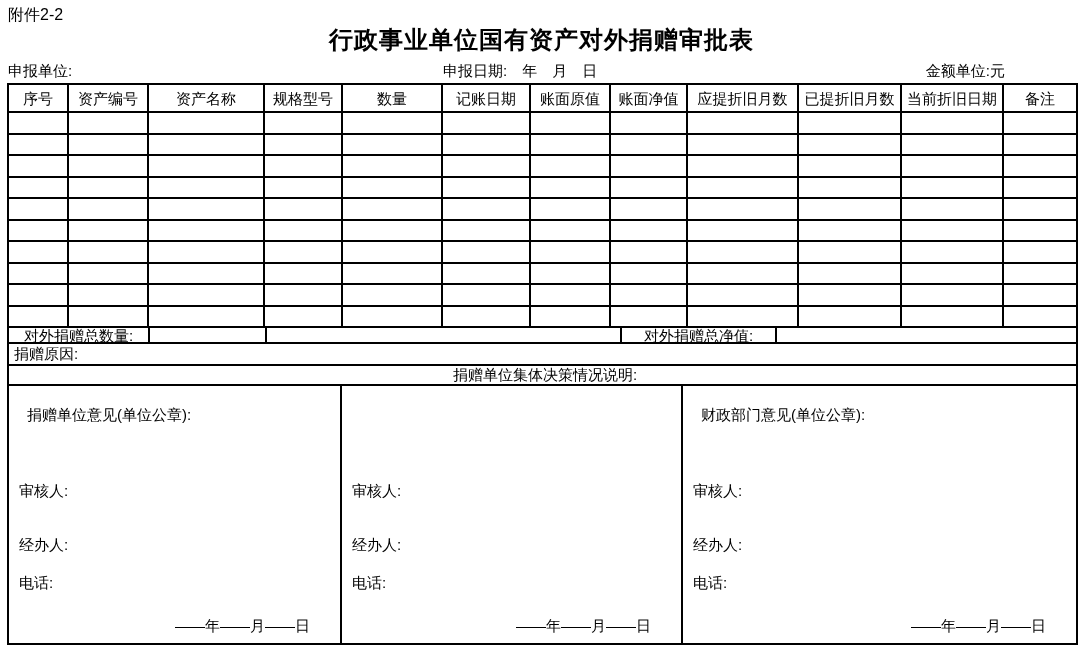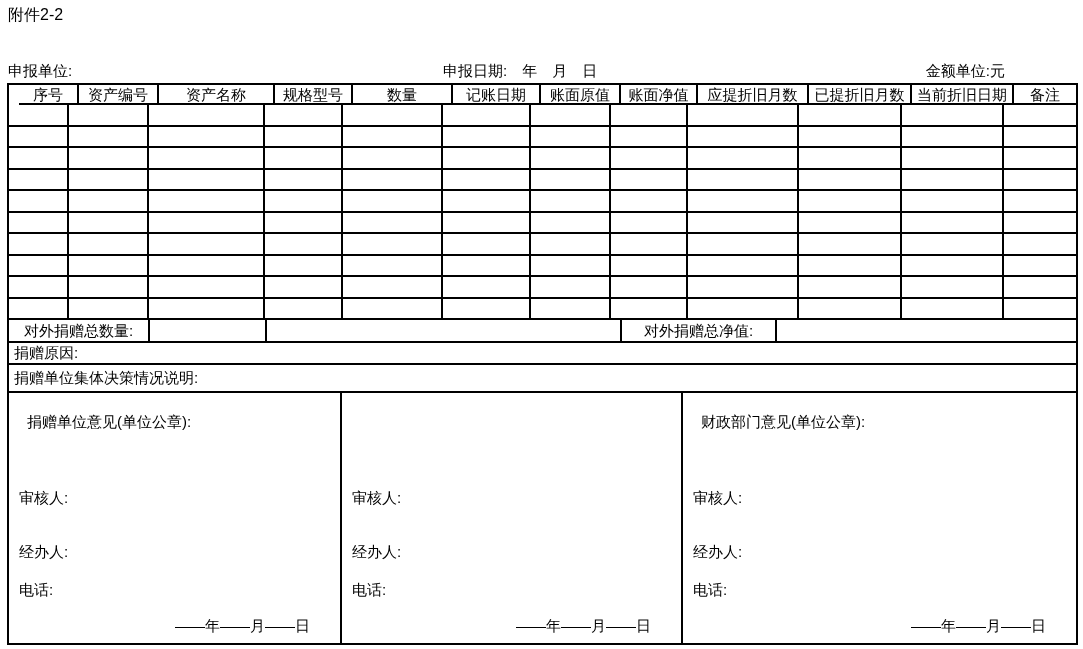--- a/index.html
+++ b/index.html
@@ -21,42 +21,42 @@
   .info-date{position:absolute;left:443px;top:62px;font-size:15px;display:flex;}
   .info-date .df{margin-left:15px;}
   .info-amount{position:absolute;right:78px;top:62px;font-size:15px;}
 
   .form{
     position:absolute;left:7px;top:83px;width:1071px;height:562px;
     box-sizing:border-box;border:2px solid #000;
     display:flex;flex-direction:column;background:#fff;
   }
   .row{display:flex;flex:0 0 auto;}
-  .hrow{height:20px;margin-left:10px;}
+  .hrow{height:28px;}
   .drow{height:21.5px;}
   .cell{
     box-sizing:border-box;
     border-right:2px solid #000;border-bottom:2px solid #000;
     display:flex;align-items:center;justify-content:center;
     font-size:15px;line-height:1;overflow:hidden;white-space:nowrap;
   }
   .cell:last-child{border-right:none;}
   .cell.flex{flex:1;}
 
-  .srow{height:23px;justify-content:flex-end;}
+  .srow{height:16px;justify-content:flex-end;}
   .srow .cell{font-size:15px;}
 
   .fullrow{
     flex:0 0 auto;box-sizing:border-box;
     border-bottom:2px solid #000;
     display:flex;align-items:center;
     font-size:15px;padding-left:5px;white-space:nowrap;
   }
   .reason-row{height:22px;}
-  .decision-row{height:28px;}
+  .decision-row{height:20px;flex-direction:column;}
   .fullrow .fill{flex:1;align-self:stretch;}
 
   .boxes{flex:1 1 auto;display:flex;}
   .obox{
     box-sizing:border-box;position:relative;
     border-right:2px solid #000;font-size:15px;
   }
   .obox:last-child{border-right:none;}
   .obox .btitle{position:absolute;left:18px;top:20px;white-space:nowrap;}
   .obox .breviewer{position:absolute;left:10px;top:96px;}
@@ -64,20 +64,21 @@
   .obox .bphone{position:absolute;left:10px;top:188px;}
   .obox .bdate{position:absolute;right:30px;bottom:7px;white-space:nowrap;}
 </style>
 </head>
 <body>
 
 <div class="page">
 
   <div class="attachment">附件2-2</div>
 
+  <div class="title">行政事业单位国有资产对外捐赠审批表</div>
 
   <div class="info-unit">申报单位:</div>
 
   <div class="info-date">
     <span>申报日期:</span>
     <span class="df">年</span>
     <span class="df">月</span>
     <span class="df">日</span>
   </div>
 

